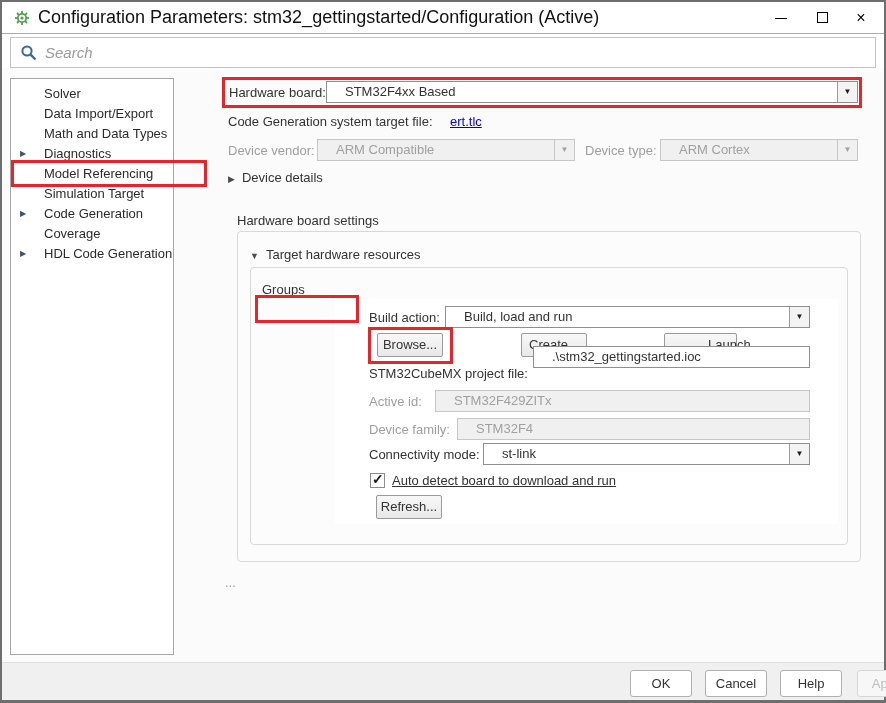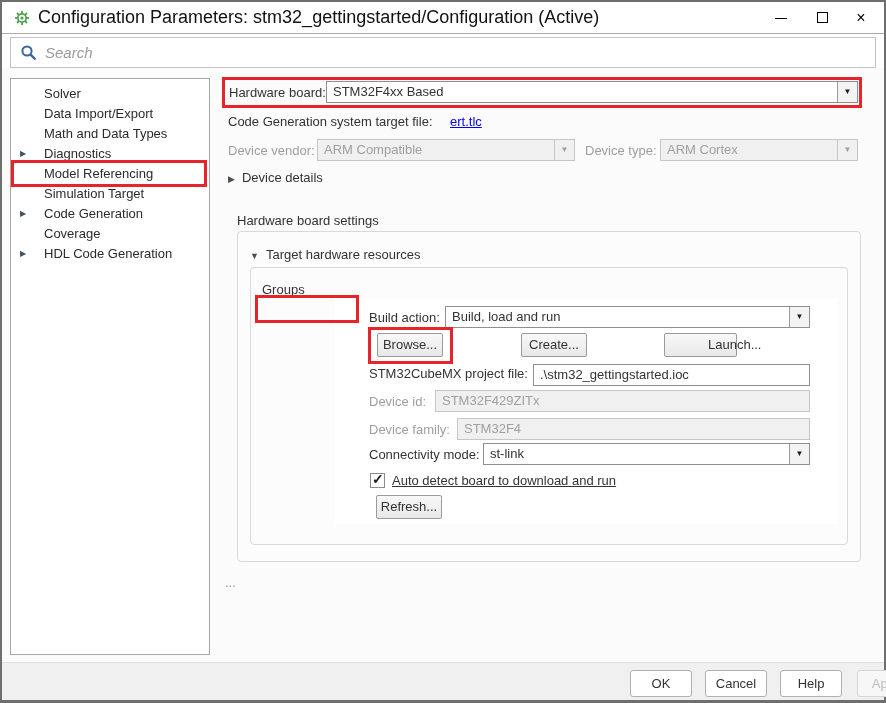--- a/index.html
+++ b/index.html
@@ -15,34 +15,34 @@
   .glyph-min{position:absolute;left:11px;top:15px;width:12px;border-top:1px solid #000;}
   .glyph-max{position:absolute;left:11px;top:9px;width:11px;height:11px;border:1px solid #000;box-sizing:border-box;}
   .glyph-close{line-height:29px;font-size:16px;color:#000;}
   
   .searchbar{position:absolute;left:10px;top:37px;width:866px;height:31px;background:#fff;border:1px solid #c3c3c3;box-sizing:border-box;}
   .search-icon{position:absolute;left:9px;top:6px;width:18px;height:18px;}
   .search-placeholder{position:absolute;left:34px;top:0;height:29px;line-height:29px;font-style:italic;font-size:15px;color:#9b9b9b;}
   
   .content-bg{position:absolute;left:2px;top:68px;right:2px;bottom:40px;background:#fbfbfb;}
   
-  .sidebar{position:absolute;left:10px;top:78px;width:200px;height:577px;background:#fff;border:1px solid #a6a6a6;box-sizing:border-box;}
+  .sidebar{position:absolute;left:10px;top:78px;width:164px;height:577px;background:#fff;border:1px solid #a6a6a6;box-sizing:border-box;}
   .tree{position:absolute;left:0;top:5px;right:0;}
   .tree-item{position:relative;height:20px;line-height:20px;font-size:13px;padding-left:33px;white-space:nowrap;cursor:default;}
   .tree-item .tri{position:absolute;left:9px;top:0;width:14px;font-size:8px;color:#3f5566;}
   .tree-item.selected{background:#a8d7f5;}
   
   .redbox{position:absolute;border:3px solid #e8242b;box-sizing:border-box;pointer-events:none;background:transparent;}
   
   .lbl{position:absolute;font-size:13px;color:#333;white-space:nowrap;}
   .lbl.gray{color:#9e9e9e;}
   .link{font-size:13px;text-decoration:underline;cursor:pointer;}
   
   .combo,.field{position:absolute;height:22px;box-sizing:border-box;background:#fff;border:1px solid #8f8f8f;
-     font-size:13px;line-height:20px;padding:0 24px 0 6px;white-space:nowrap;overflow:hidden;color:#333;}
+     font-size:13px;line-height:20px;padding:0 24px 0 18px;white-space:nowrap;overflow:hidden;color:#333;}
   .field{padding-right:6px;}
   .combo .arrowbox{position:absolute;right:0;top:0;bottom:0;width:19px;background:#f3f3f3;border-left:1px solid #9c9c9c;
      text-align:center;line-height:20px;font-size:8px;color:#1a1a1a;}
   .combo.disabled,.field.disabled{background:#f0f0f0;border-color:#c6c6c6;color:#a0a0a0;}
   .combo.disabled .arrowbox{background:#f0f0f0;border-left-color:#c6c6c6;color:#a0a0a0;}
   
   .expander{position:absolute;font-size:13px;color:#333;white-space:nowrap;cursor:default;}
   .expander .tri{font-size:9px;color:#4c4c4c;margin-right:7px;}
   
   .panel{position:absolute;border:1px solid #d9d9d9;border-radius:4px;background:#fcfcfc;box-sizing:border-box;}
@@ -163,23 +163,23 @@
     <span>Build, load and run</span>
     <span class="arrowbox">▼</span>
   </div>
 
   <div class="btn" style="left:377px;top:333px;width:66px;">Browse...</div>
   <div class="btn" style="left:521px;top:333px;width:66px;">Create...</div>
   <div class="btn" style="left:664px;top:333px;width:73px;padding-left:43px;">Launch...</div>
   <div class="redbox" style="left:368px;top:327px;width:85px;height:37px;"></div>
 
   <div class="lbl" style="left:369px;top:366px;">STM32CubeMX project file:</div>
-  <div class="field" style="left:533px;top:364px;width:277px;">.\stm32_gettingstarted.ioc</div>
-
-  <div class="lbl gray" style="left:369px;top:394px;">Device id:</div>
+  <div class="field" style="left:533px;top:346px;width:277px;">.\stm32_gettingstarted.ioc</div>
+
+  <div class="lbl gray" style="left:369px;top:394px;">Active id:</div>
   <div class="field disabled" style="left:435px;top:390px;width:375px;">STM32F429ZITx</div>
 
   <div class="lbl gray" style="left:369px;top:422px;">Device family:</div>
   <div class="field disabled" style="left:457px;top:418px;width:353px;">STM32F4</div>
 
   <div class="lbl" style="left:369px;top:447px;">Connectivity mode:</div>
   <div class="combo" style="left:483px;top:443px;width:327px;">
     <span>st-link</span>
     <span class="arrowbox">▼</span>
   </div>

